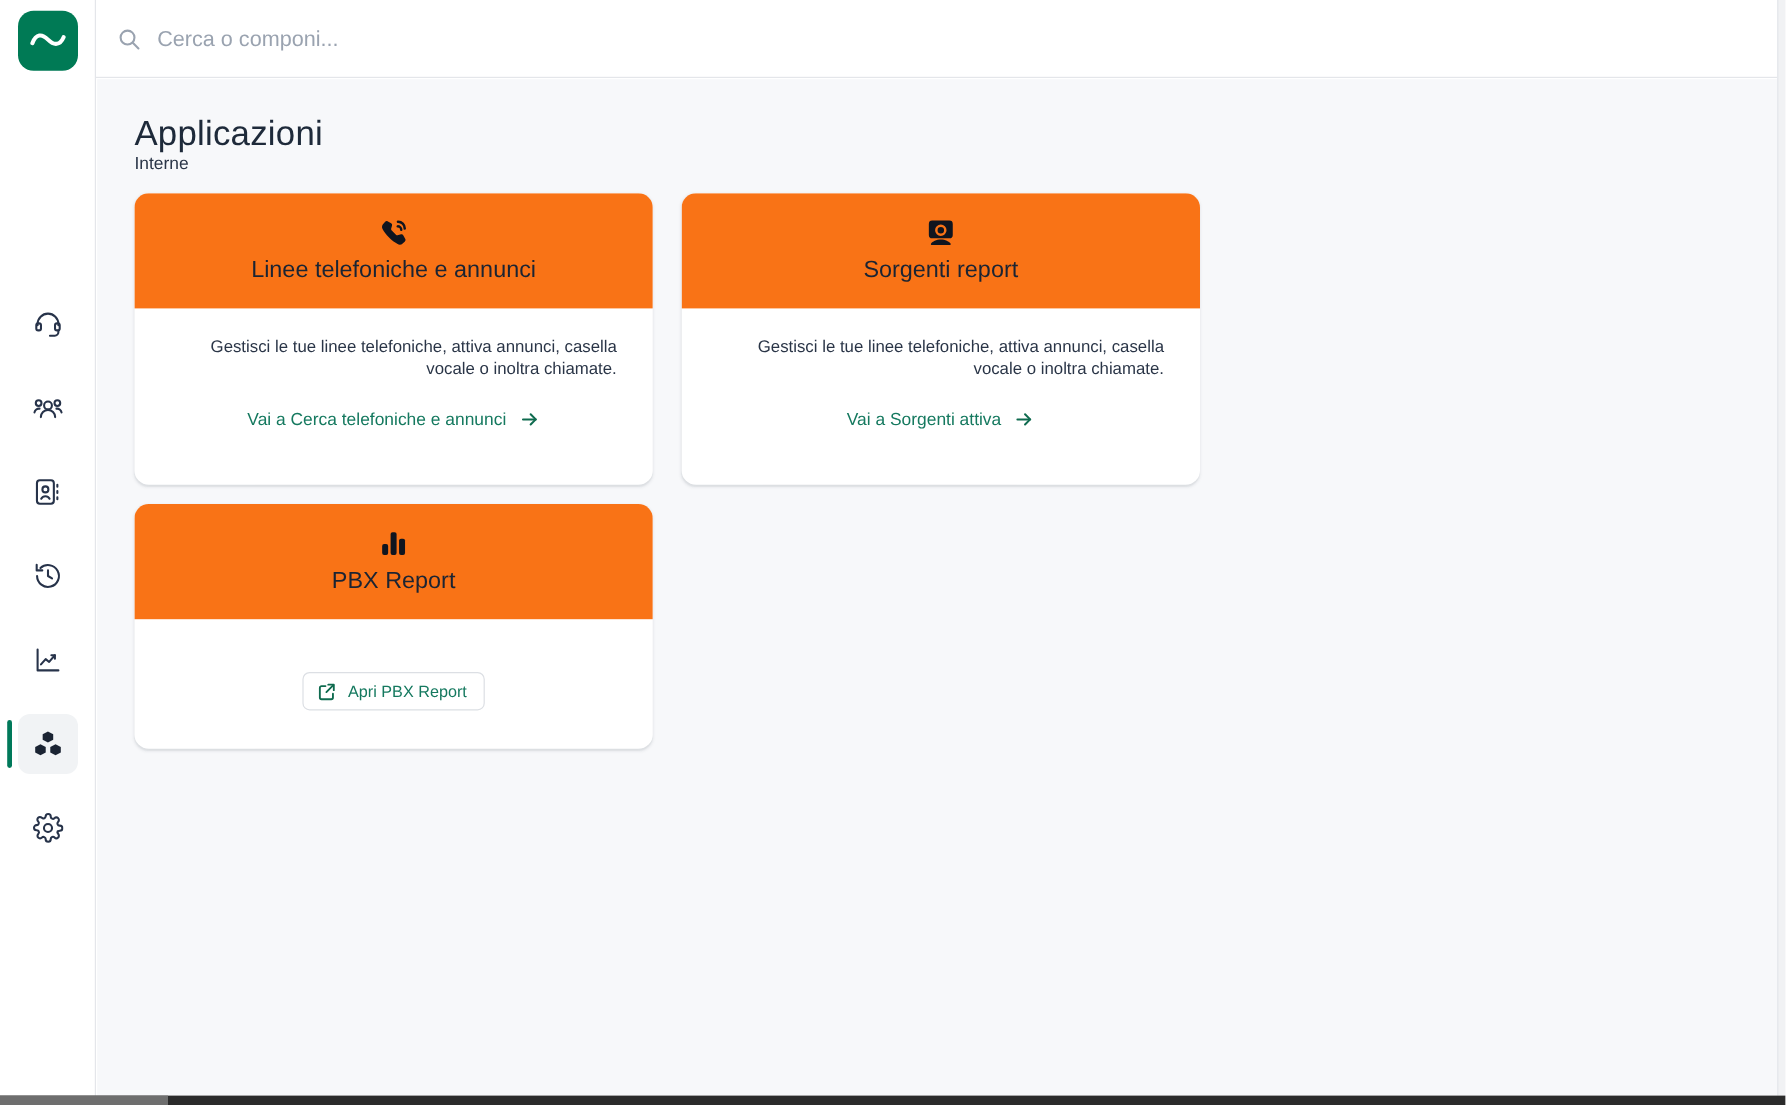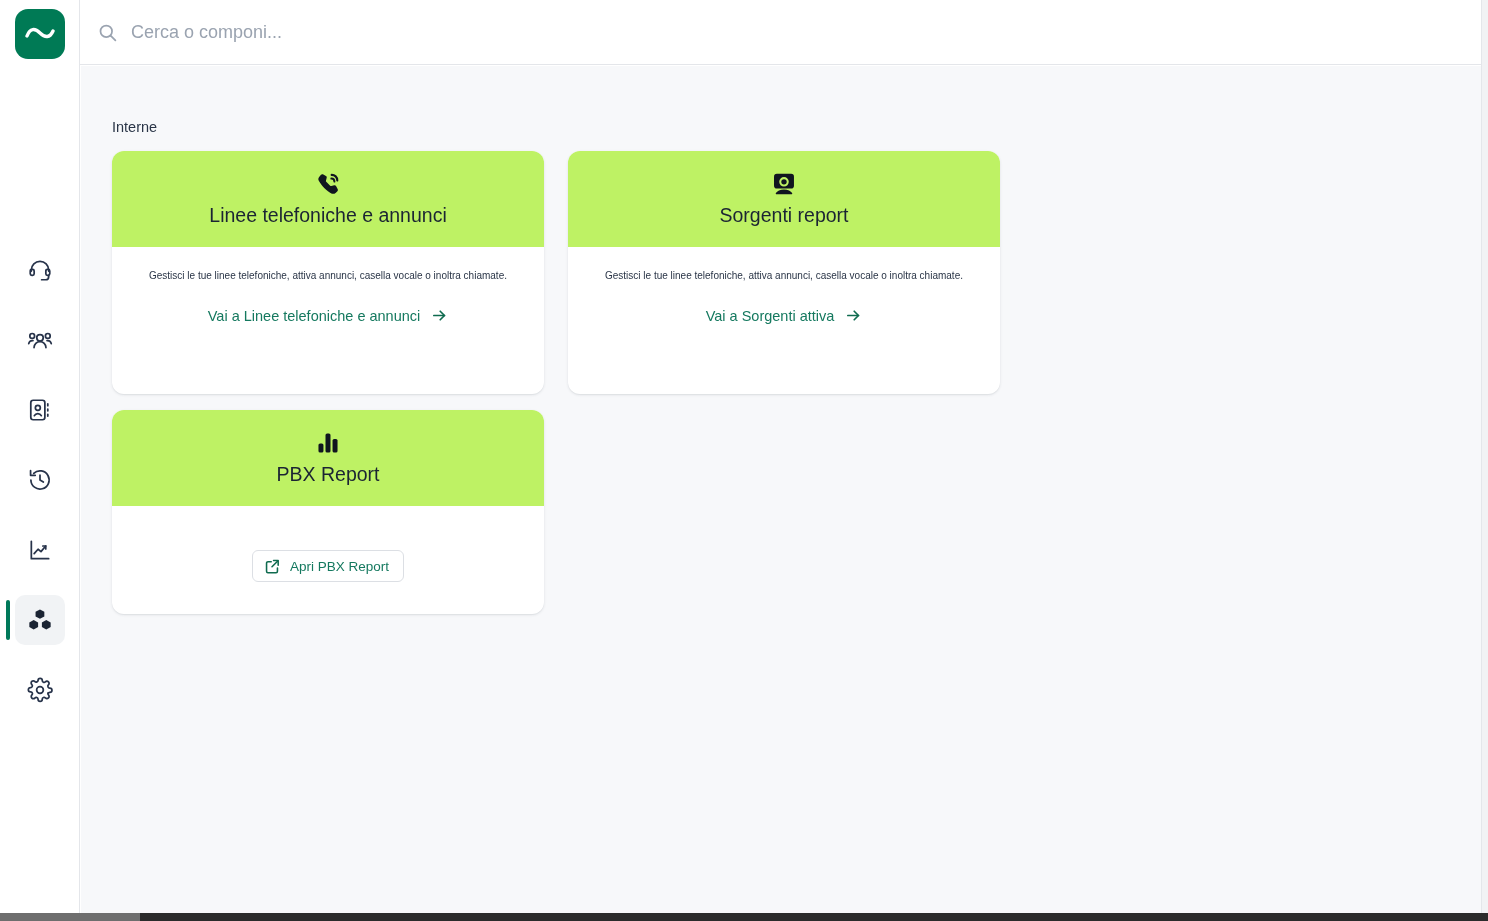--- a/index.html
+++ b/index.html
@@ -75,55 +75,55 @@
   }
   #page-title {
     margin: 30px 0 0 31px;
     font-size: 29px; font-weight: 400; color: #1e2a3a;
     letter-spacing: 0.2px;
   }
   .section-label {
     margin-left: 31px;
     font-size: 14.5px; color: #2a3547;
   }
-  #label-interne { margin-top: 53px; }
+  #label-interne { }
   #label-esterne { margin-top: 23px; }
 
   .card-row {
     margin-left: 31px; margin-top: 16px;
     display: flex; gap: 24px;
   }
 
   .card {
     width: 432px;
     background: #ffffff;
     border-radius: 12px;
     box-shadow: 0 1px 3px rgba(30,40,60,0.10), 0 1px 1px rgba(30,40,60,0.04);
     overflow: hidden;
     display: flex; flex-direction: column;
   }
   .card-header {
-    background: #bef264;
+    background: #f97316;
     height: 96px;
     display: flex; flex-direction: column;
     align-items: center; justify-content: center;
     gap: 7px;
   }
   .card-header svg { display: block; }
   .card-title {
     font-size: 19.5px; color: #1b2433; font-weight: 400;
   }
   .card-body {
     flex: 1;
     padding: 22px 30px 0 30px;
     display: flex; flex-direction: column; align-items: center;
   }
   .card-desc {
-    font-size: 10px; line-height: 1.33; color: #2a3547;
-    text-align: left;
+    font-size: 14px; line-height: 1.33; color: #2a3547;
+    text-align: right;
   }
   .card-link {
     margin-top: 25px;
     font-size: 14.5px; color: #15795f;
     display: flex; align-items: center; gap: 11px;
     text-decoration: none; cursor: pointer;
   }
   .card-link svg { display: block; }
 
   .card-button {
@@ -258,40 +258,41 @@
     <svg width="21" height="21" viewBox="0 0 24 24" fill="none" stroke="#9aa3b0" stroke-width="2" stroke-linecap="round">
       <circle cx="10.6" cy="10.6" r="6.6"></circle>
       <path d="M15.6 15.6 21 21"></path>
     </svg>
   </span>
   <input id="search-input" type="text" placeholder="Cerca o componi..." style="">
 </div>
 
 <div id="main">
 
+  <h1 id="page-title">Applicazioni</h1>
 
   <div id="label-interne" class="section-label">Interne</div>
 
   <div class="card-row">
 
     <div class="card card-internal">
       <div class="card-header">
         <span>
           <svg width="26" height="26" viewBox="0 0 24 24" fill="#10151f">
             <path d="M7.3 3.1c-.6-.3-1.3-.1-1.8.4L4 5.2C3 6.2 2.8 7.8 3.5 9.1c1 1.9 2.6 4.2 5 6.6 2.4 2.4 4.7 4 6.6 5 1.3.7 2.9.5 3.9-.5l1.7-1.6c.5-.5.6-1.2.3-1.8l-1.6-2.9c-.3-.6-1-.9-1.7-.7l-2.6.7c-.4.1-.8 0-1.1-.3l-3.6-3.6c-.3-.3-.4-.7-.3-1.1l.7-2.6c.2-.7-.1-1.4-.7-1.7L7.3 3.1z"></path>
             <path d="M15.2 2.6a.95.95 0 0 0 .3 1.9 4.1 4.1 0 0 1 4.1 4.1.95.95 0 0 0 1.9.3V8.5a6 6 0 0 0-6-6h-.3z"></path>
             <path d="M15 6.1a.9.9 0 0 0 .2 1.8 1.8 1.8 0 0 1 1.8 1.8.9.9 0 0 0 1.8.2v-.2a3.7 3.7 0 0 0-3.7-3.7H15z"></path>
           </svg>
         </span>
         <div class="card-title">Linee telefoniche e annunci</div>
       </div>
       <div class="card-body">
         <div class="card-desc">Gestisci le tue linee telefoniche, attiva annunci, casella vocale o inoltra chiamate.</div>
         <a class="card-link" href="#">
-          <span>Vai a Linee telefoniche e annunci</span>
+          <span>Vai a Cerca telefoniche e annunci</span>
           <span>
             <svg width="17" height="17" viewBox="0 0 24 24" fill="none" stroke="#0f6b4f" stroke-width="2.4" stroke-linecap="round" stroke-linejoin="round">
               <path d="M4 12h15"></path>
                 <path d="M13 6l6 6-6 6"></path>
             </svg>
           </span>
         </a>
       </div>
     </div>
 

